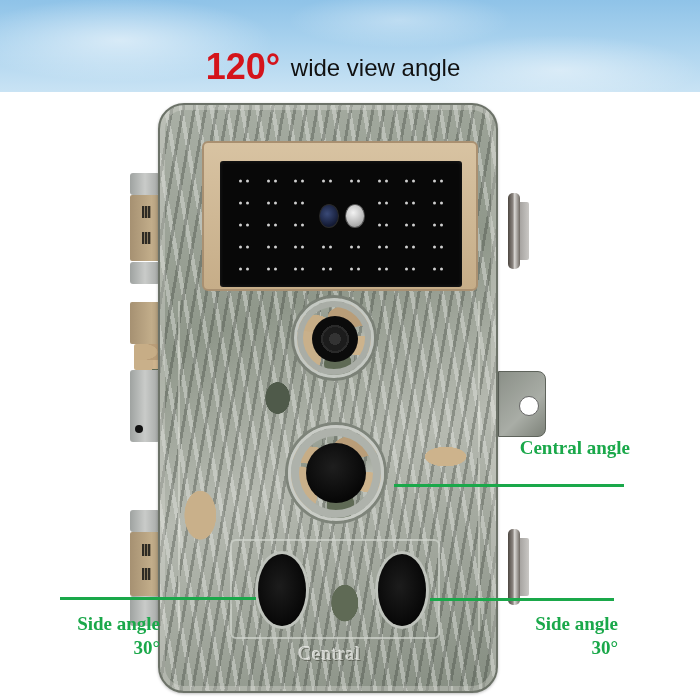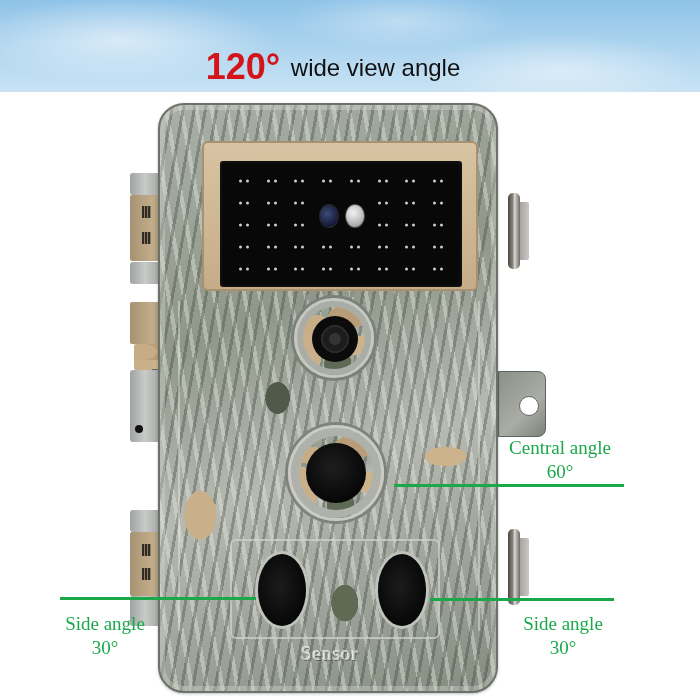--- a/index.html
+++ b/index.html
@@ -130,22 +130,22 @@
   .brand {
     position: absolute; left: 0; top: 538px; width: 340px; text-align: center;
     font-family: "Liberation Serif", serif; font-size: 19px; color: #d9dbd6; letter-spacing: 1px;
     text-shadow: 1px 1px 0 #56594f, -1px -1px 0 #f2f2ef; opacity: 0.85;
   }
   .groove { position: absolute; background: rgba(230,232,225,0.45); }
 
   
   .green-line { position: absolute; height: 3px; background: #1aa84a; }
   .angle-label {
-    position: absolute; font-family: "Liberation Serif", serif; font-weight: normal;
-    color: #1aa84a; font-size: 19px; text-align: center; line-height: 24px; white-space: nowrap;
+    position: absolute; font-family: "Liberation Serif", serif; font-weight: bold;
+    color: #1aa84a; font-size: 19px; text-align: right; line-height: 24px; white-space: nowrap;
   }
 </style>
 </head>
 <body>
 
 <div class="banner">
   <div class="banner-line2">
     <span class="hl-big">120°</span>
     <span>wide view angle</span>
   </div>
@@ -238,27 +238,26 @@
   <div class="lens-ring camo"></div>
   <div class="lens"></div>
 
   <div class="pir-ring camo"></div>
   <div class="pir-center"></div>
 
   <div class="pir-panel"></div>
   <div class="pir-side pir-left"></div>
   <div class="pir-side pir-right"></div>
 
-  <div class="brand">Sensor</div>
+  <div class="brand">Central</div>
 </div>
 
 <div class="green-line" style="left:394px; top:484px; width:230px;"></div>
 <div class="angle-label" style="left:490px; top:436px; width:140px;">
   <div>Central angle</div>
-  <div>60°</div>
 </div>
 
 <div class="green-line" style="left:60px; top:597px; width:196px;"></div>
 <div class="angle-label" style="left:50px; top:612px; width:110px;">
   <div>Side angle</div>
   <div>30°</div>
 </div>
 
 <div class="green-line" style="left:430px; top:598px; width:184px;"></div>
 <div class="angle-label" style="left:508px; top:612px; width:110px;">

